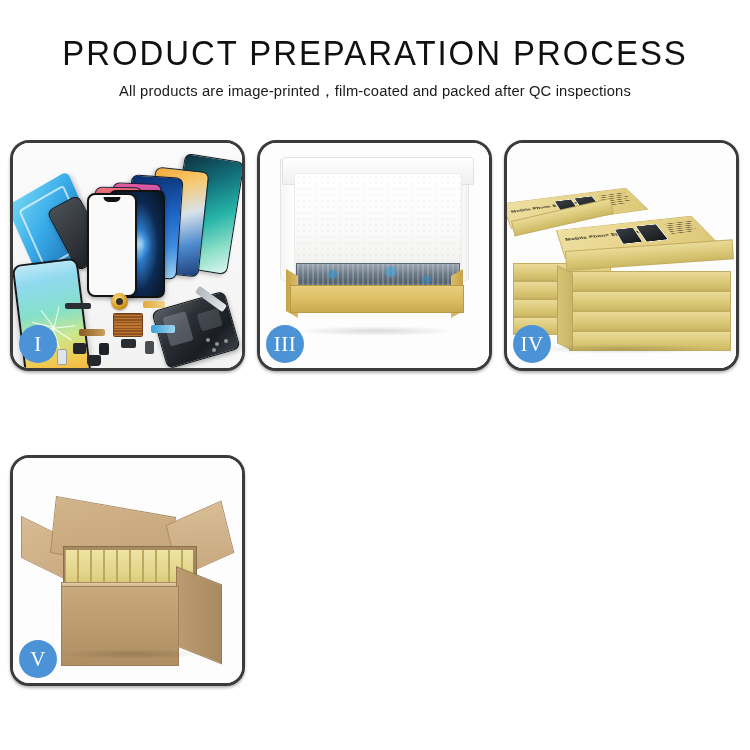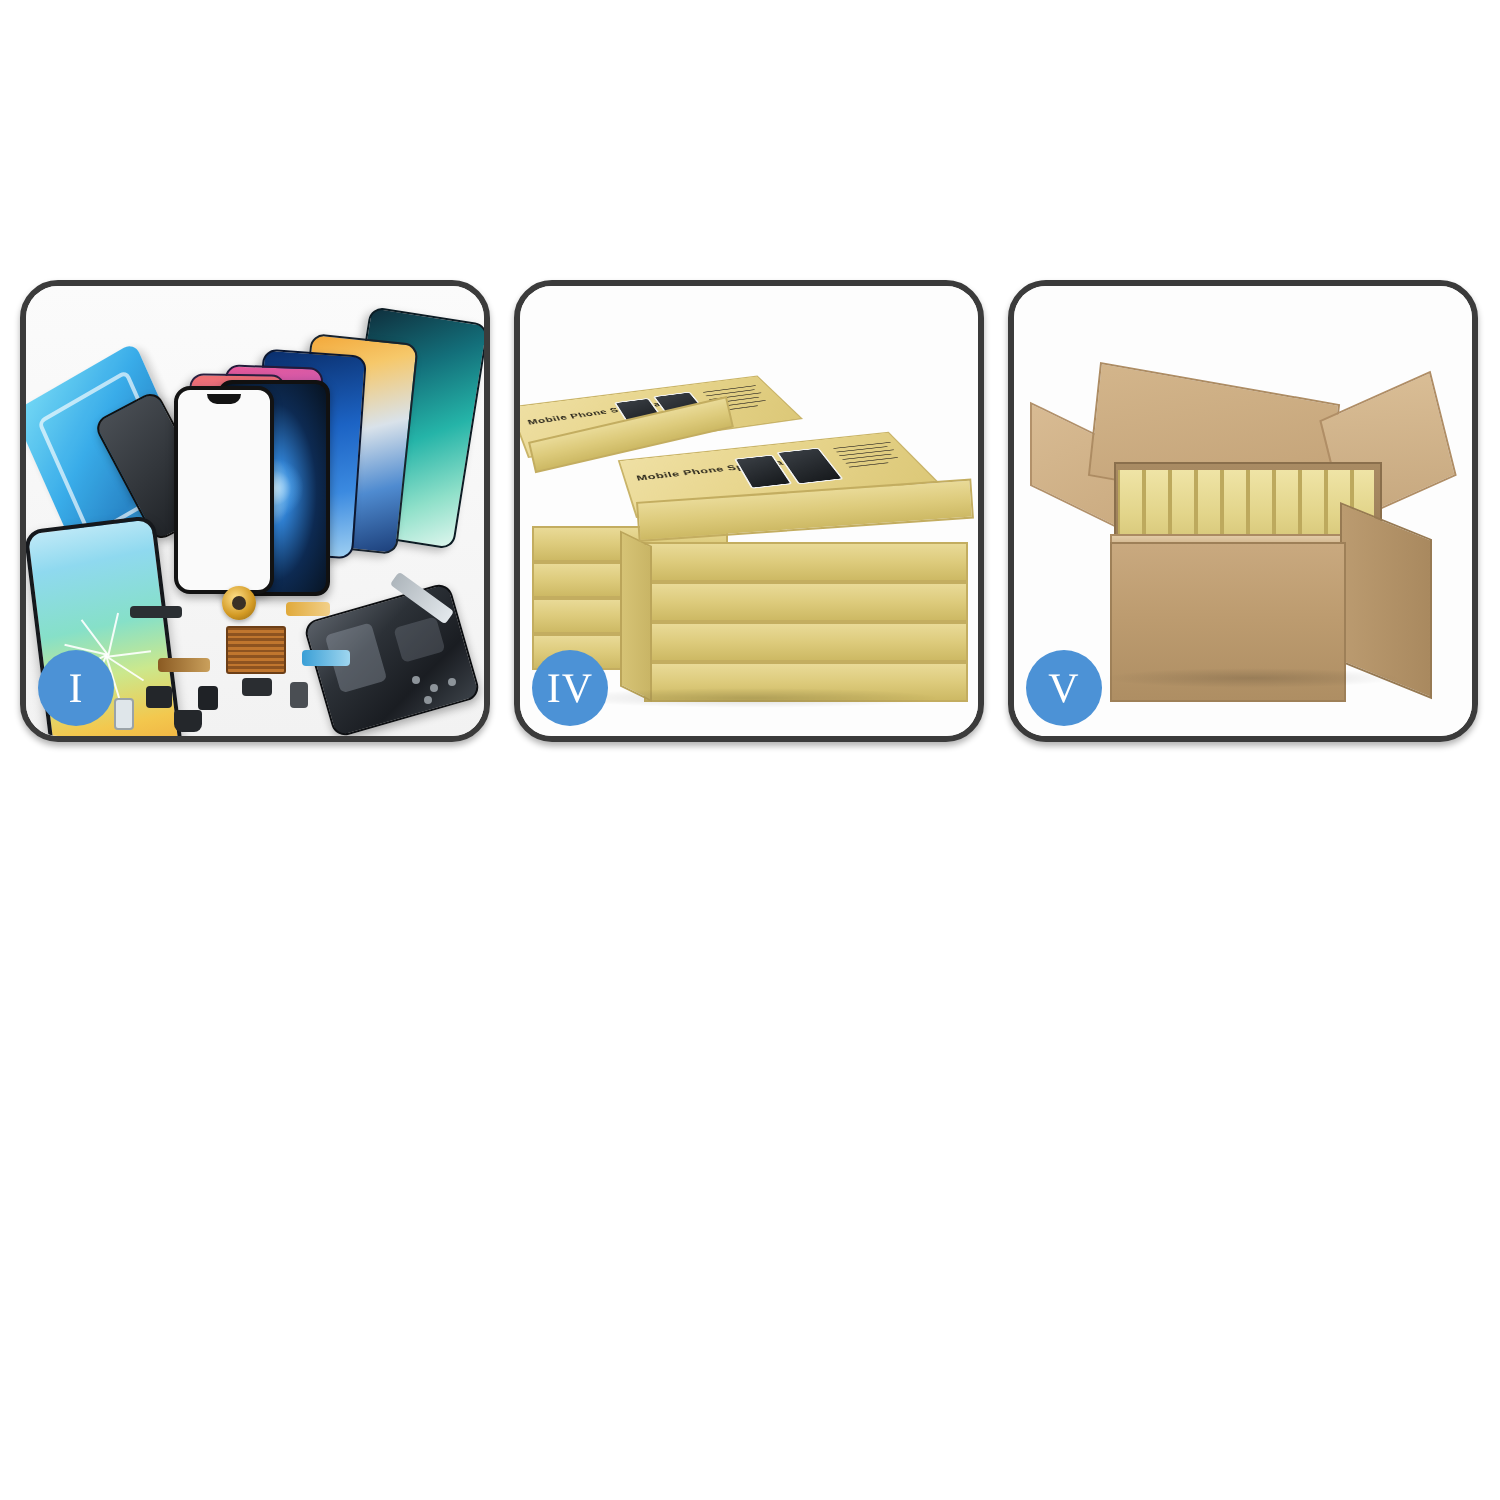--- a/index.html
+++ b/index.html
@@ -273,20 +273,24 @@
   .s-seamA{position:absolute;left:42px;top:106px;width:16px;height:22px;background:rgba(120,95,62,.35);}
   .s-seamB{position:absolute;left:46px;top:166px;width:16px;height:20px;background:rgba(120,95,62,.32);}
   .s-shadow{position:absolute;left:36px;bottom:26px;width:170px;height:10px;
      background:radial-gradient(ellipse,rgba(0,0,0,.13),rgba(0,0,0,0) 70%);}
 </style>
 </head>
 <body>
 
 <div class="page">
 
+  <div class="header">
+    <div class="title">PRODUCT PREPARATION PROCESS</div>
+    <div class="subtitle">All products are image-printed，film-coated and packed after QC inspections</div>
+  </div>
 
   <div class="grid">
 
     <div class="panel">
       <div class="scene p1">
         <div class="ph ph-h1"></div>
         <div class="ph ph-h2"></div>
         <div class="ph ph-h3"></div>
         <div class="ph ph-h4"></div>
         <div class="ph ph-h5"></div>
@@ -324,20 +328,34 @@
           <i style="left:0;top:0"></i>
             <i style="left:9px;top:4px"></i>
           <i style="left:18px;top:1px"></i>
             <i style="left:6px;top:10px"></i>
         </div>
       </div>
       <div class="badge">I</div>
     </div>
 
 
+    <div class="panel">
+      <div class="scene p3">
+        <div class="m-lidL"></div>
+        <div class="m-lidR"></div>
+        <div class="m-lid"></div>
+        <div class="m-foam"></div>
+        <div class="m-inner"></div>
+        <div class="m-sideL"></div>
+        <div class="m-sideR"></div>
+        <div class="m-front"></div>
+        <div class="m-shadow"></div>
+      </div>
+      <div class="badge">III</div>
+    </div>
 
     <div class="panel">
       <div class="scene p4">
 
         <div class="yfront" style="left:6px;top:120px;width:96px;height:16px;"></div>
         <div class="yfront" style="left:6px;top:138px;width:96px;height:16px;"></div>
         <div class="yfront" style="left:6px;top:156px;width:96px;height:16px;"></div>
         <div class="yfront" style="left:6px;top:174px;width:96px;height:16px;"></div>
 
         <div class="yfront" style="left:62px;top:128px;width:160px;height:18px;"></div>

